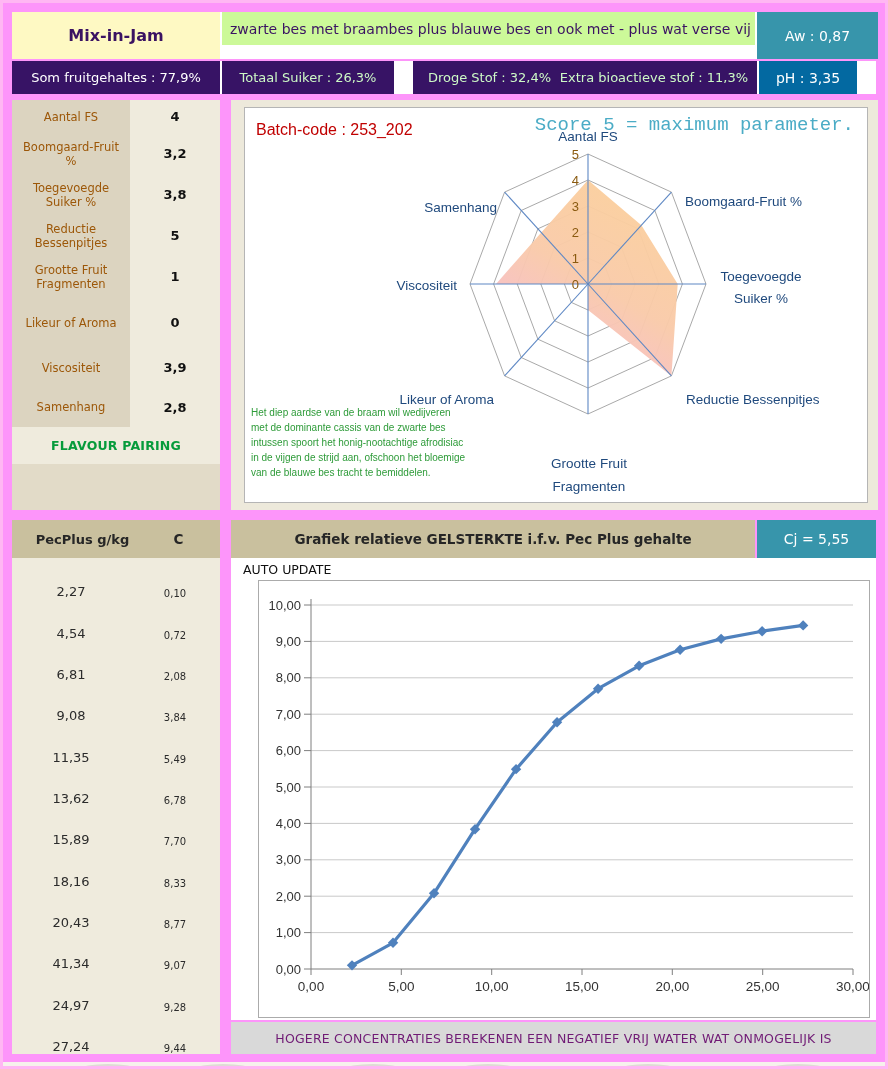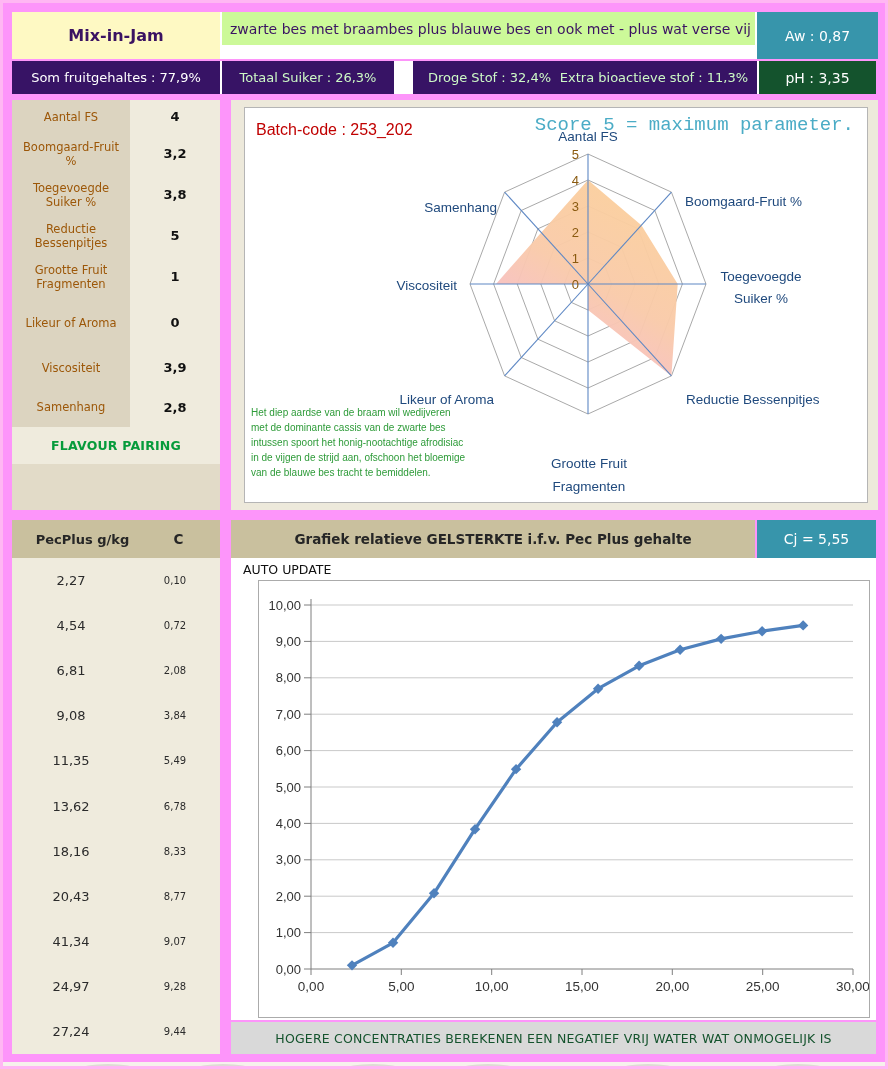--- a/index.html
+++ b/index.html
@@ -13,21 +13,21 @@
   #cell-product{left:12px;top:12px;width:208px;height:47px;background:#fef9c3;color:#3A1262;
     font-size:16px;font-weight:600;}
   #cell-desc{left:222px;top:12px;width:533px;height:33px;background:#CCF999;color:#3A1262;
     font-size:14px;justify-content:flex-start;padding-left:8px;white-space:nowrap;overflow:hidden;box-sizing:border-box;}
   #cell-aw{left:757px;top:12px;width:121px;height:47px;background:#3795AB;color:#FFFFFF;font-size:14px;}
   .stat{top:61px;height:33px;background:#371365;color:#CDF9C6;font-size:13px;white-space:nowrap;overflow:hidden;}
   #stat0{left:12px;width:208px;color:#FFFFFF;}
   #stat1{left:222px;width:172px;}
   #stat2{left:396px;width:153px;margin-left:17px;}
   #stat3{left:551px;width:206px;}
-  #cell-ph{left:759px;top:61px;width:117px;height:33px;background:#14532d;color:#FFFFFF;font-size:14px;}
+  #cell-ph{left:759px;top:61px;width:98px;height:33px;background:#0369a1;color:#FFFFFF;font-size:14px;}
   
   #param-rows{left:12px;top:100px;width:208px;height:327px;display:flex;flex-direction:column;}
   .p-row{display:flex;width:208px;}
   .p-label{width:118px;background:#DCD4C0;color:#9C5708;font-size:11.5px;line-height:14px;
     display:flex;align-items:center;justify-content:center;text-align:center;padding:0 5px;box-sizing:border-box;}
   .p-value{width:90px;background:#EFEBDD;color:#111111;font-size:13px;font-weight:bold;
     display:flex;align-items:center;justify-content:center;}
   #flavour{left:12px;top:427px;width:208px;height:37px;background:#EFEBDD;color:#069B3B;
     font-size:12.5px;font-weight:bold;letter-spacing:.2px;}
   #param-footer{left:12px;top:464px;width:208px;height:46px;background:#E2DBC8;}
@@ -39,31 +39,31 @@
     font-family:"Liberation Sans",sans-serif;}
   #score{position:absolute;right:13px;top:6px;color:#4BACC6;font-size:19px;
     font-family:Liberation Mono, monospace;}
   #pairing{position:absolute;left:6px;top:297px;color:#2E9B39;font-size:10px;line-height:15px;
     font-family:"Liberation Sans",sans-serif;}
   
   #gel-head{left:12px;top:520px;width:208px;height:38px;display:flex;background:#C9C09E;}
   .gh1{width:118px;font-size:13px;font-weight:bold;color:#262626;display:flex;align-items:center;justify-content:center;padding-left:16px;}
   .gh2{width:90px;font-size:13.5px;font-weight:bold;color:#262626;display:flex;align-items:center;justify-content:center;}
   #gel-rows{left:12px;top:558px;width:208px;height:496px;background:#EFEBDD;display:flex;flex-direction:column;}
-  .g-row{flex:1;display:flex;}
+  .g-row{flex:1;display:flex;align-items:flex-end;}
   .g-c1{width:118px;display:flex;align-items:center;justify-content:center;font-size:13px;color:#2B2B2B;}
   .g-c2{width:90px;display:flex;align-items:center;justify-content:center;font-size:10px;color:#2B2B2B;}
   
   #gel-title{left:231px;top:520px;width:524px;height:38px;background:#C9C09E;color:#262626;
     font-size:13.5px;font-weight:bold;}
   #cell-cj{left:757px;top:520px;width:119px;height:38px;background:#3795AB;color:#FFFFFF;font-size:14px;}
   #gel-white{left:231px;top:558px;width:645px;height:462px;background:#FFFFFF;}
   #auto-update{position:absolute;left:12px;top:4px;color:#111111;font-size:12.5px;}
   #line-box{left:258px;top:580px;width:612px;height:438px;background:#FFFFFF;border:1px solid #ABABAB;box-sizing:border-box;}
-  #warn-strip{left:231px;top:1022px;width:645px;height:32px;background:#D9D9D9;color:#14532d;
+  #warn-strip{left:231px;top:1022px;width:645px;height:32px;background:#D9D9D9;color:#701a75;
     font-size:12.5px;letter-spacing:.2px;}
   
   #bottom-edge{left:0;top:1062px;width:888px;height:7px;background:#F6F1EC;}
   .edge-oval{position:absolute;top:1064px;width:56px;height:10px;background:#DEDAD6;border-radius:50%;}
 </style>
 </head>
 <body>
 
 <div id="page">
 
@@ -197,20 +197,24 @@
         <div class="g-c1">9,08</div>
         <div class="g-c2">3,84</div>
       </div>
       <div class="g-row">
         <div class="g-c1">11,35</div>
         <div class="g-c2">5,49</div>
       </div>
       <div class="g-row">
         <div class="g-c1">13,62</div>
         <div class="g-c2">6,78</div>
+      </div>
+      <div class="g-row">
+        <div class="g-c1">15,89</div>
+        <div class="g-c2">7,70</div>
       </div>
       <div class="g-row">
         <div class="g-c1">18,16</div>
         <div class="g-c2">8,33</div>
       </div>
       <div class="g-row">
         <div class="g-c1">20,43</div>
         <div class="g-c2">8,77</div>
       </div>
       <div class="g-row">

